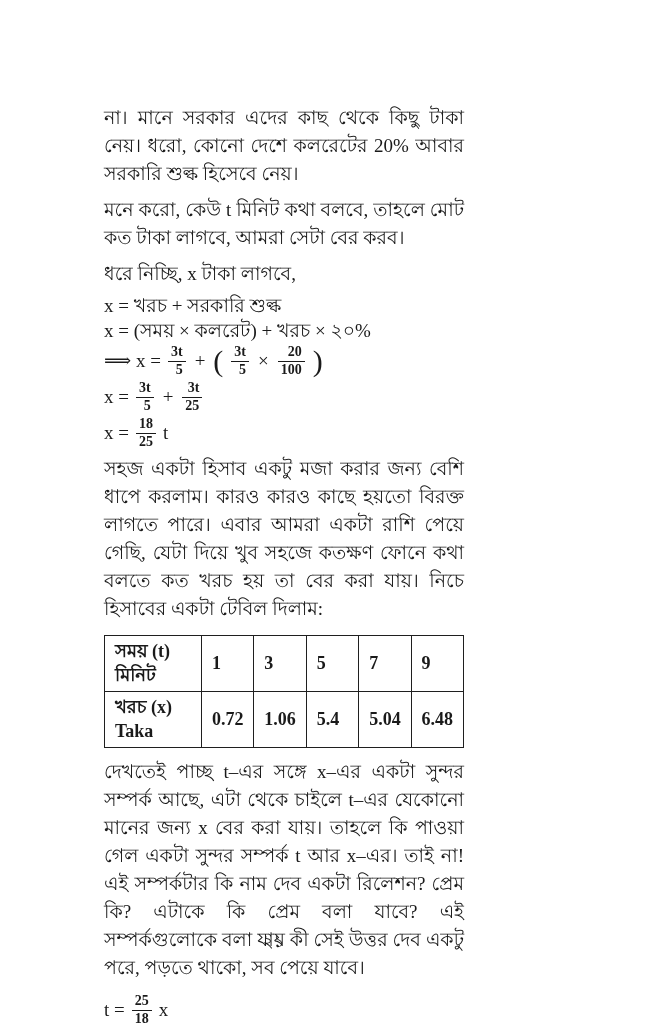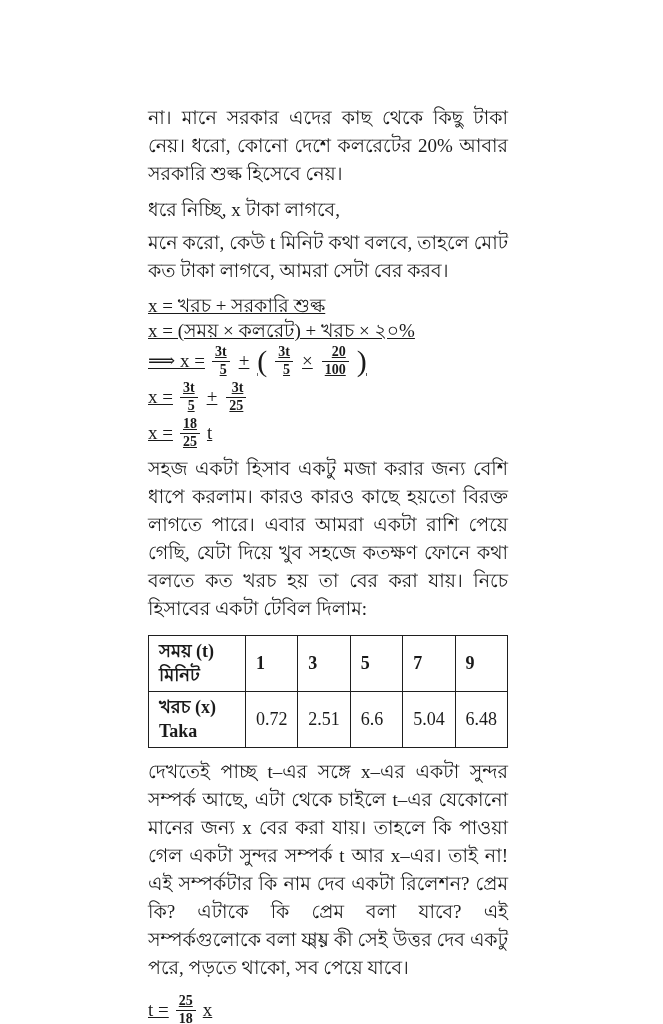--- a/index.html
+++ b/index.html
@@ -8,35 +8,33 @@
     width: 663px; height: 1024px;
     background: #ffffff;
     color: #1a1a1a;
     font-family: "Liberation Serif", "DejaVu Serif", serif;
     overflow: hidden;
   }
   .page {
     width: 547px; height: 1024px;
     padding: 104px 83px 0 104px;
     position: relative;
-    margin-left: 44px;
   }
   p.para {
     margin: 0 0 8px 0;
     font-size: 19px;
     line-height: 28px;
     text-align: justify;
   }
   p.lead { margin-bottom: 5px; }
   .eqs { margin: 0 0 4px 0; }
   .eq {
     font-size: 19px;
     line-height: 25px;
     white-space: nowrap;
-    text-decoration: underline;
   }
   .eq.frline {
     line-height: 36px;
     display: flex;
     align-items: center;
     gap: 5px;
   }
   .frac {
     display: inline-block;
     vertical-align: middle;
@@ -64,42 +62,42 @@
   }
   table.cost-table td {
     border: 1.6px solid #1f1f1f;
     padding: 3px 10px 4px;
     font-size: 18px;
     line-height: 24px;
     vertical-align: middle;
   }
   table.cost-table td.rowlabel { width: 27%; font-weight: 700; }
   table.cost-table tr.time-row td { font-weight: 700; }
-  table.cost-table tr.cost-row td { font-weight: 400; }
+  table.cost-table tr.cost-row td { font-weight: 700; }
   table.cost-table tr.cost-row td.rowlabel { font-weight: 700; }
   .final-eq { margin-top: 10px; }
   .page-number {
     position: absolute;
     bottom: 68px;
     left: 0;
     width: 100%;
     text-align: center;
     font-size: 17px;
   }
 </style>
 </head>
 <body>
 
 <div class="page">
 
   <p class="para">না। মানে সরকার এদের কাছ থেকে কিছু টাকা নেয়। ধরো, কোনো দেশে কলরেটের 20% আবার সরকারি শুল্ক হিসেবে নেয়।</p>
 
+  <p class="para">মনে করো, কেউ t মিনিট কথা বলবে, তাহলে মোট কত টাকা লাগবে, আমরা সেটা বের করব।</p>
+
   <p class="para lead">ধরে নিচ্ছি, x টাকা লাগবে,</p>
-
-  <p class="para">মনে করো, কেউ t মিনিট কথা বলবে, তাহলে মোট কত টাকা লাগবে, আমরা সেটা বের করব।</p>
 
   <div class="eqs">
     <div class="eq">x = খরচ + সরকারি শুল্ক</div>
     <div class="eq">x = (সময় × কলরেট) +  খরচ × ২০%</div>
 
     <div class="eq frline">
       <span>⟹ x =</span>
       <span class="frac">
           <span class="num">3t</span>
           <span class="den">5</span>
@@ -149,22 +147,22 @@
         <td class="rowlabel">সময় (t) মিনিট</td>
         <td>1</td>
         <td>3</td>
         <td>5</td>
         <td>7</td>
         <td>9</td>
       </tr>
       <tr class="cost-row">
         <td class="rowlabel">খরচ (x) Taka</td>
         <td>0.72</td>
-        <td>2.51</td>
-        <td>6.6</td>
+        <td>1.06</td>
+        <td>5.4</td>
         <td>5.04</td>
         <td>6.48</td>
       </tr>
     </tbody>
   </table>
 
   <p class="para">দেখতেই পাচ্ছ t–এর সঙ্গে x–এর একটা সুন্দর সম্পর্ক আছে, এটা থেকে চাইলে t–এর যেকোনো মানের জন্য x বের করা যায়। তাহলে কি পাওয়া গেল একটা সুন্দর সম্পর্ক t আর x–এর। তাই না! এই সম্পর্কটার কি নাম দেব একটা রিলেশন? প্রেম কি? এটাকে কি প্রেম বলা যাবে? এই সম্পর্কগুলোকে বলা যায় কী সেই উত্তর দেব একটু পরে, পড়তে থাকো, সব পেয়ে যাবে।</p>
 
 
   <div class="eq frline final-eq">

